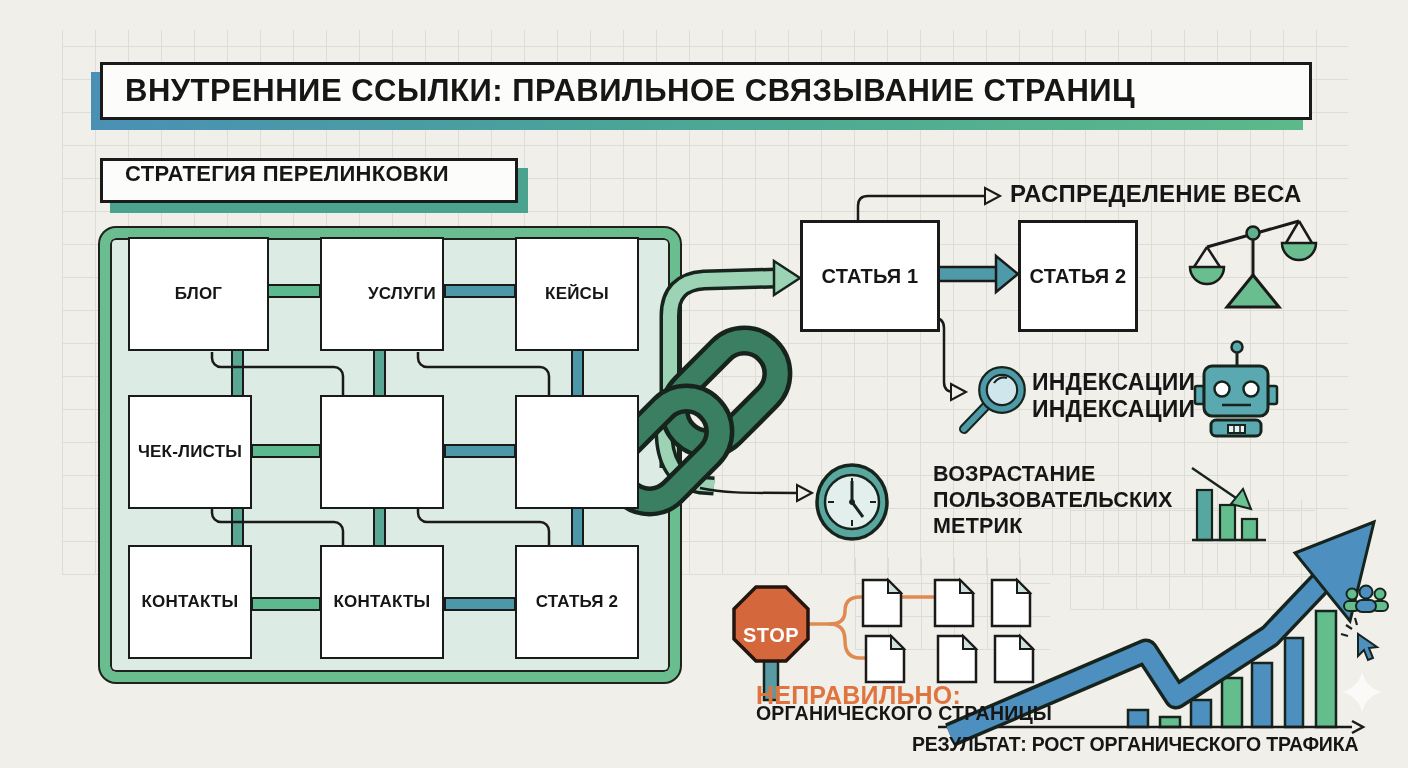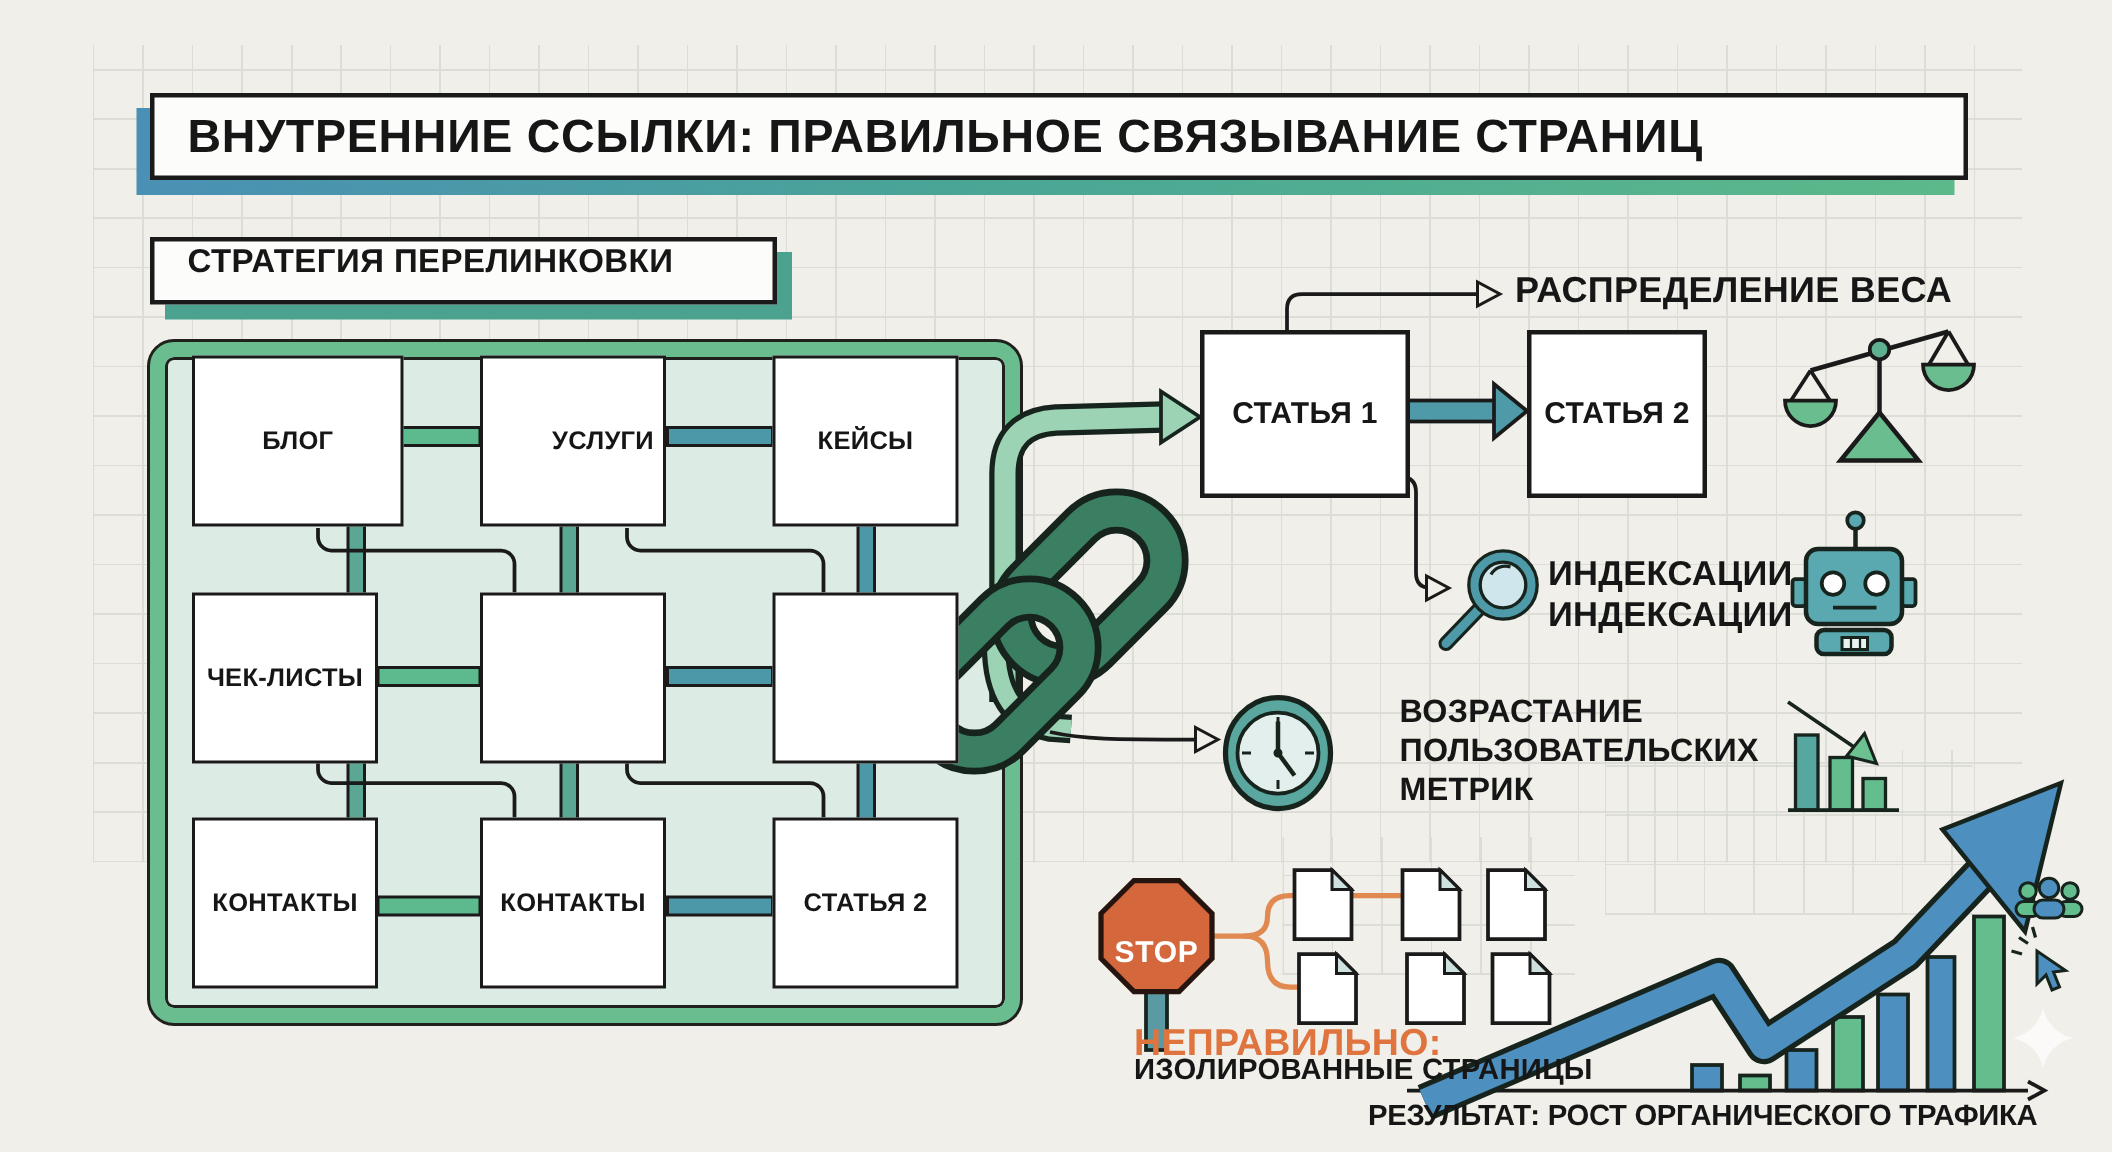--- a/index.html
+++ b/index.html
@@ -275,17 +275,17 @@
   </div>
   <div class="abs lbl" style="left:901px;top:461px;font-size:21.5px;line-height:26px;margin-left:32px;">
     <div>ВОЗРАСТАНИЕ</div>
     <div>ПОЛЬЗОВАТЕЛЬСКИХ</div>
     <div>МЕТРИК</div>
   </div>
 
   <div class="abs" style="left:738px;top:612px;width:66px;text-align:center;font-size:20px;color:#ffffff;letter-spacing:.5px;margin-top:12px;">STOP</div>
 
   <div class="abs lbl" style="left:756px;top:680px;font-size:25px;color:#e0743f;">НЕПРАВИЛЬНО:</div>
-  <div class="abs lbl" style="left:756px;top:702px;font-size:19.5px;">ИЗОЛИРОВАННЫЕ СТРАНИЦЫ</div>
+  <div class="abs lbl" style="left:756px;top:702px;font-size:19.5px;">ОРГАНИЧЕСКОГО СТРАНИЦЫ</div>
 
   <div class="abs lbl" style="left:912px;top:733px;font-size:19.5px;letter-spacing:-0.2px;">РЕЗУЛЬТАТ: РОСТ ОРГАНИЧЕСКОГО ТРАФИКА</div>
 
 </div>
 
 </body></html>

